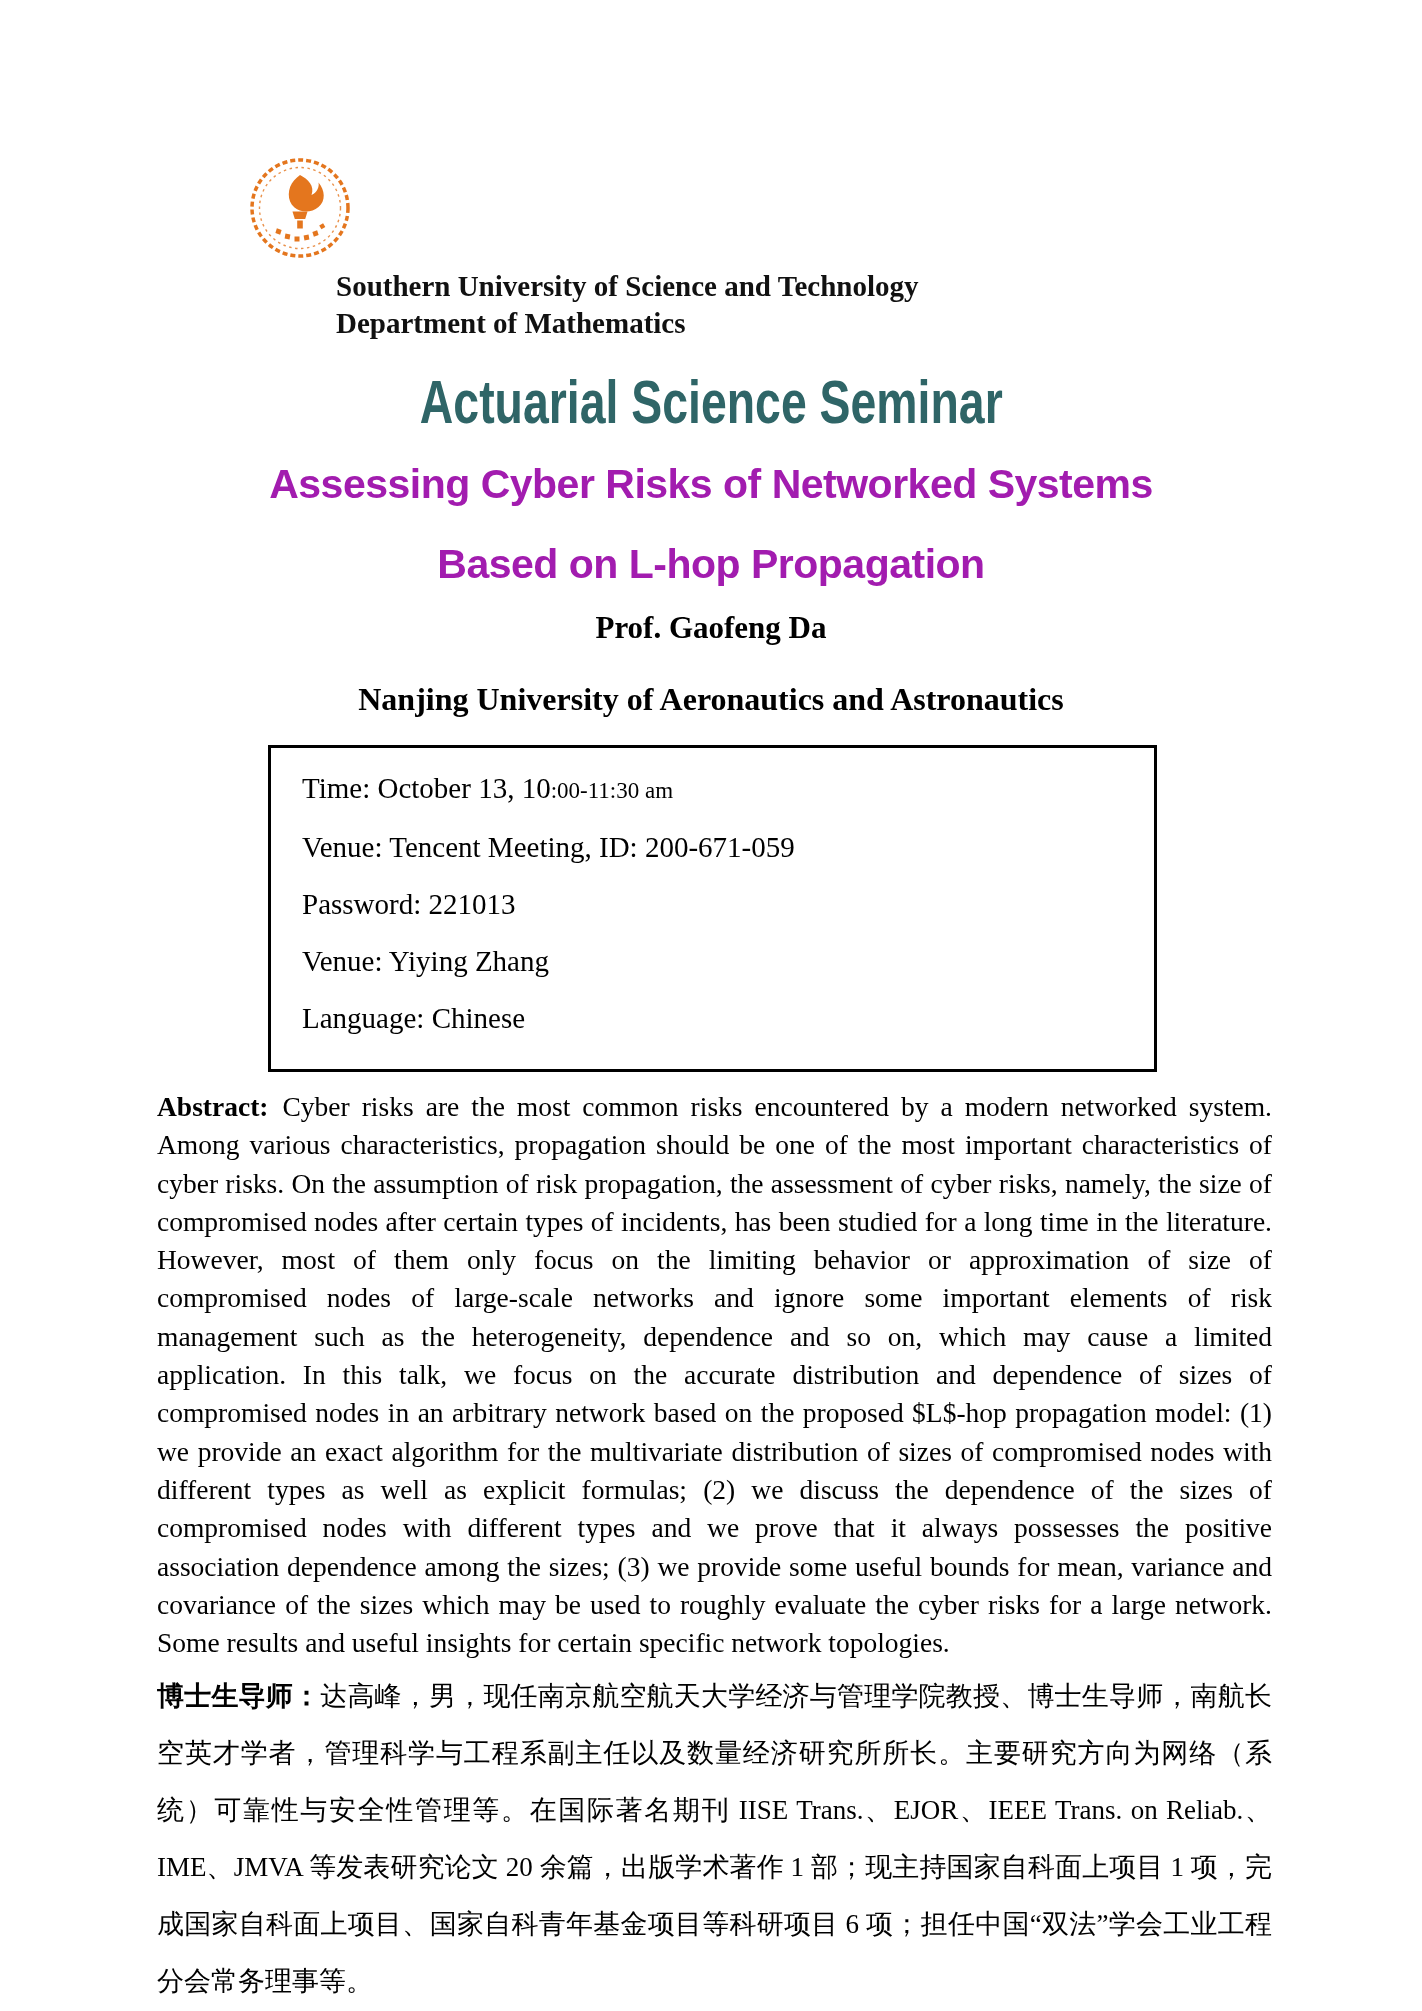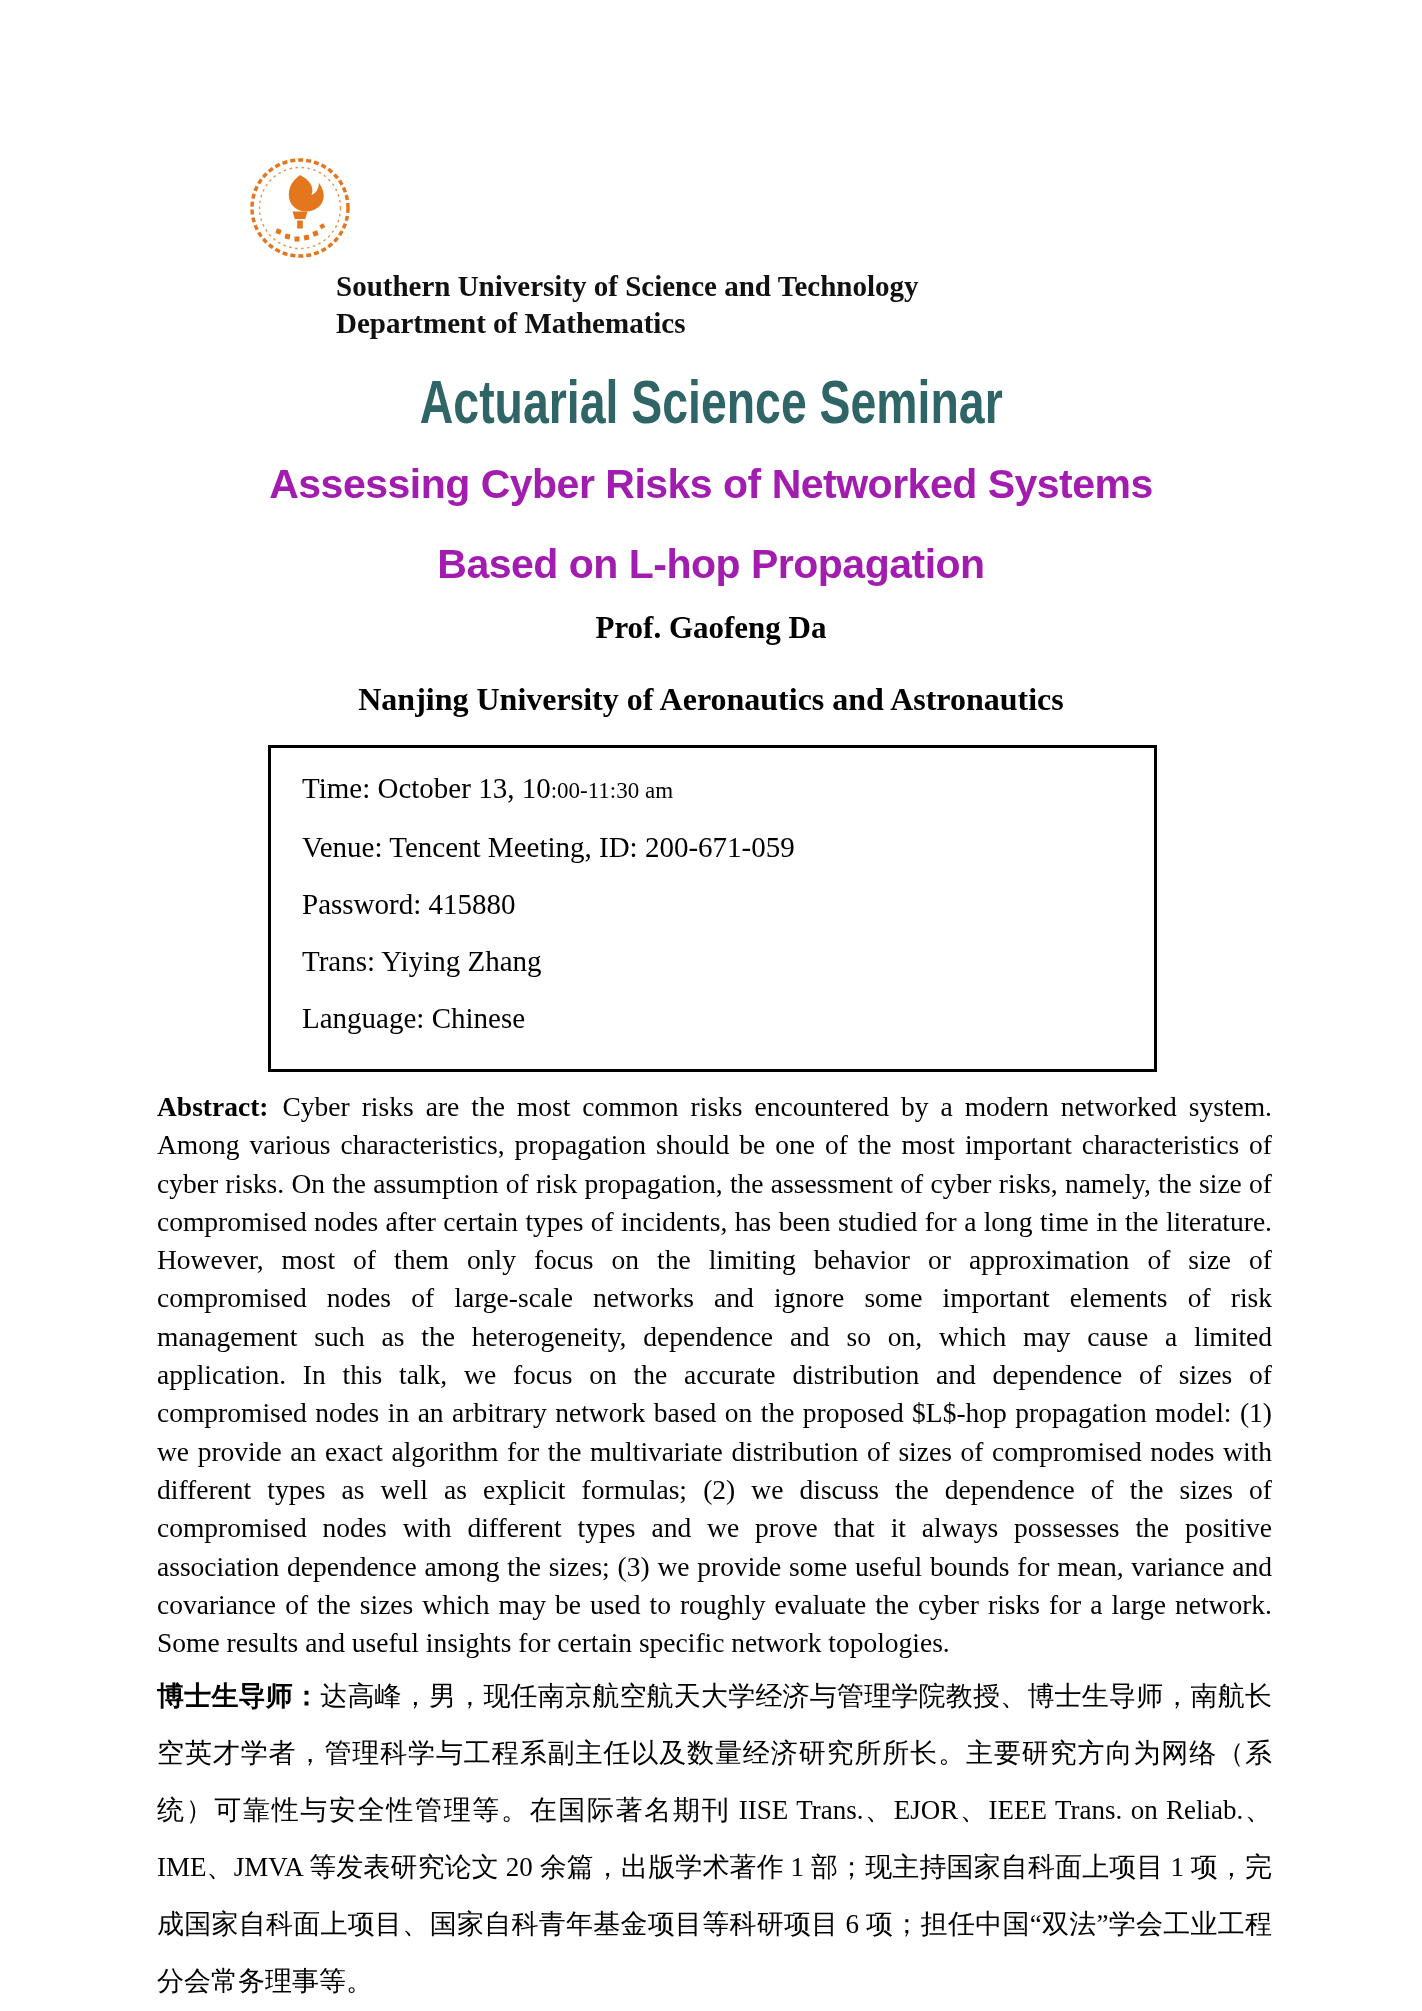--- a/index.html
+++ b/index.html
@@ -112,22 +112,22 @@
 
   <div class="talk-title line1">Assessing Cyber Risks of Networked Systems</div>
   <div class="talk-title line2">Based on L-hop Propagation</div>
 
   <div class="speaker">Prof. Gaofeng Da</div>
   <div class="affiliation">Nanjing University of Aeronautics and Astronautics</div>
 
   <div class="info-box">
     <p class="info-row"><span>Time: October 13, 10</span><span class="small">:00-11:30 am</span></p>
     <p class="info-row">Venue: Tencent Meeting, ID: 200-671-059</p>
-    <p class="info-row">Password: 415880</p>
-    <p class="info-row">Trans: Yiying Zhang</p>
+    <p class="info-row">Password: 221013</p>
+    <p class="info-row">Venue: Yiying Zhang</p>
     <p class="info-row">Language: Chinese</p>
   </div>
 
   <p class="abstract"><span class="label">Abstract:</span><span>Cyber risks are the most common risks encountered by a modern networked system. Among various characteristics, propagation should be one of the most important characteristics of cyber risks.  On the assumption of risk propagation, the assessment of cyber risks, namely, the size of compromised nodes after certain types of incidents, has been studied for a long time in the literature. However, most of them only focus on the limiting behavior or approximation of size of compromised nodes of large-scale networks and ignore some important elements of risk management such as the heterogeneity, dependence and so on, which may cause a limited application. In this talk, we focus on the accurate distribution and dependence of sizes of compromised nodes in an arbitrary network based on the proposed $L$-hop propagation model: (1) we provide an exact algorithm for the multivariate distribution of sizes of compromised nodes with different types as well as explicit formulas; (2) we discuss the dependence of the sizes of compromised nodes with different types and we prove that it always possesses the positive association dependence among the sizes; (3) we provide some useful bounds for mean, variance and covariance of the sizes which may be used to roughly evaluate the cyber risks for a large network. Some results and useful insights for certain specific network topologies.</span></p>
 
   <p class="bio"><span class="label">博士生导师：</span><span>达高峰，男，现任南京航空航天大学经济与管理学院教授、博士生导师，南航长空英才学者，管理科学与工程系副主任以及数量经济研究所所长。主要研究方向为网络（系统）可靠性与安全性管理等。在国际著名期刊 IISE Trans.、EJOR、IEEE Trans. on Reliab.、IME、JMVA 等发表研究论文 20 余篇，出版学术著作 1 部；现主持国家自科面上项目 1 项，完成国家自科面上项目、国家自科青年基金项目等科研项目 6 项；担任中国“双法”学会工业工程分会常务理事等。</span></p>
 
 </div>
 
 </body></html>

